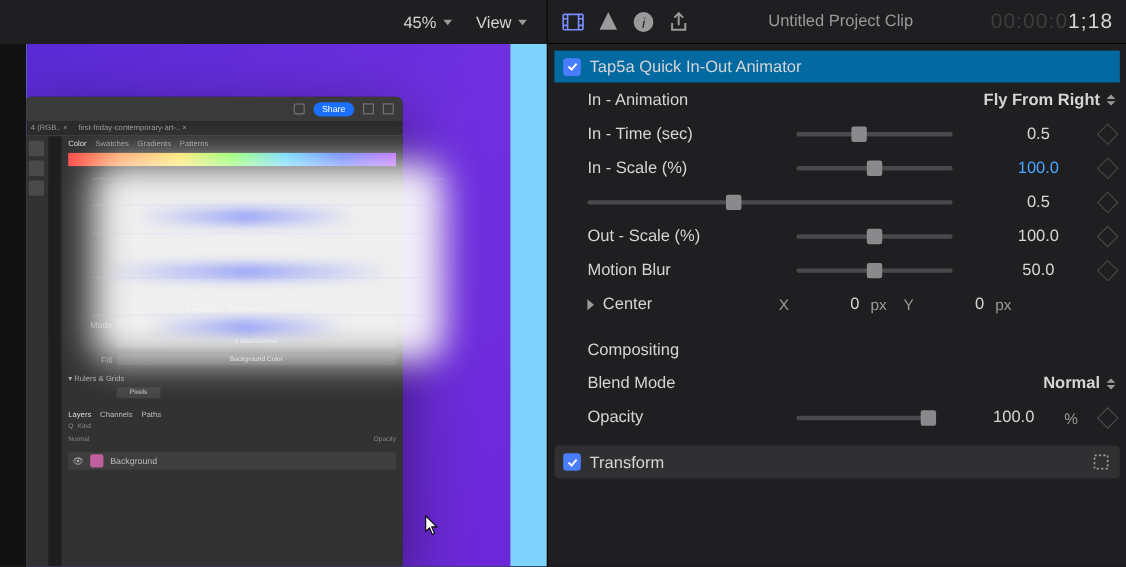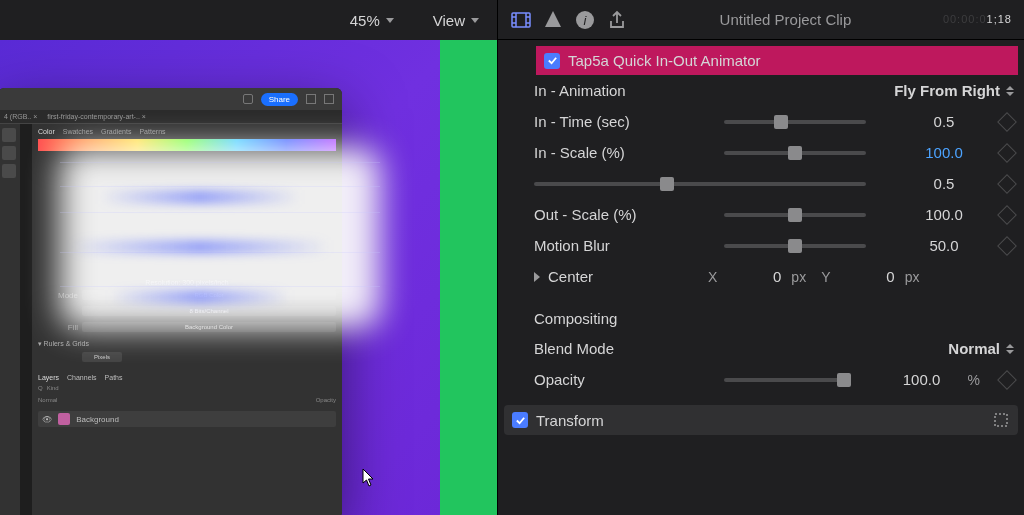--- a/index.html
+++ b/index.html
@@ -31,21 +31,21 @@
     width: 497px;
     display: flex;
     flex-direction: column;
     background: #121213;
   }
   .left-toolbar {
     height: 40px;
     display: flex;
     align-items: center;
     justify-content: flex-end;
-    gap: 39px;
+    gap: 22px;
     padding: 0 18px;
     background: var(--panel-dark);
   }
   .left-toolbar .seg {
     display: flex;
     align-items: center;
     gap: 6px;
     color: var(--text);
     font-size: 15px;
     cursor: pointer;
@@ -53,21 +53,22 @@
   .chev-down {
     width: 0; height: 0;
     border-left: 4px solid transparent;
     border-right: 4px solid transparent;
     border-top: 5px solid var(--text-dim);
   }
   .viewer-area {
     flex: 1;
     position: relative;
     overflow: hidden;
-    background: #22c55e;
+    background: #7dd3fc;
+    margin-left: 24px;
   }
   .clip {
     position: absolute;
     left: 0; top: 0;
     width: 440px;
     height: 480px;
     background: linear-gradient(135deg, #5a2bd6 0%, #7030e0 50%, #6c28d8 100%);
   }
   .ps-window {
     position: absolute;
@@ -181,21 +182,21 @@
   .tab-icon {
     width: 22px; height: 22px;
     display: flex; align-items: center; justify-content: center;
     color: var(--text-dim);
     cursor: pointer;
   }
   .tab-icon.active { color: #7a8eff; }
   .insp-title { flex: 1; text-align: center; color: var(--text-dim); font-size: 15px; }
   .timecode {
     font-family: monospace;
-    font-size: 11px;
+    font-size: 19px;
     color: #3d3d3f;
     letter-spacing: 1px;
   }
   .timecode .frames { color: var(--text); }
 
   .insp-body {
     flex: 1;
     overflow-y: auto;
     padding: 6px;
   }
@@ -203,22 +204,21 @@
     display: flex; align-items: center;
     padding: 6px 8px;
     font-size: 15px;
   }
   .section-head {
     background: #303032;
     border-radius: 4px;
     margin-bottom: 2px;
   }
   .subsection-head {
-    background: #be185d;
-    margin-left: 32px;
+    background: #0369a1;
   }
   .cb {
     width: 16px; height: 16px;
     border-radius: 3px;
     background: var(--accent-blue);
     display: flex; align-items: center; justify-content: center;
     margin-right: 8px;
     cursor: pointer;
   }
   .cb svg { width: 11px; height: 11px; color: #fff; }

